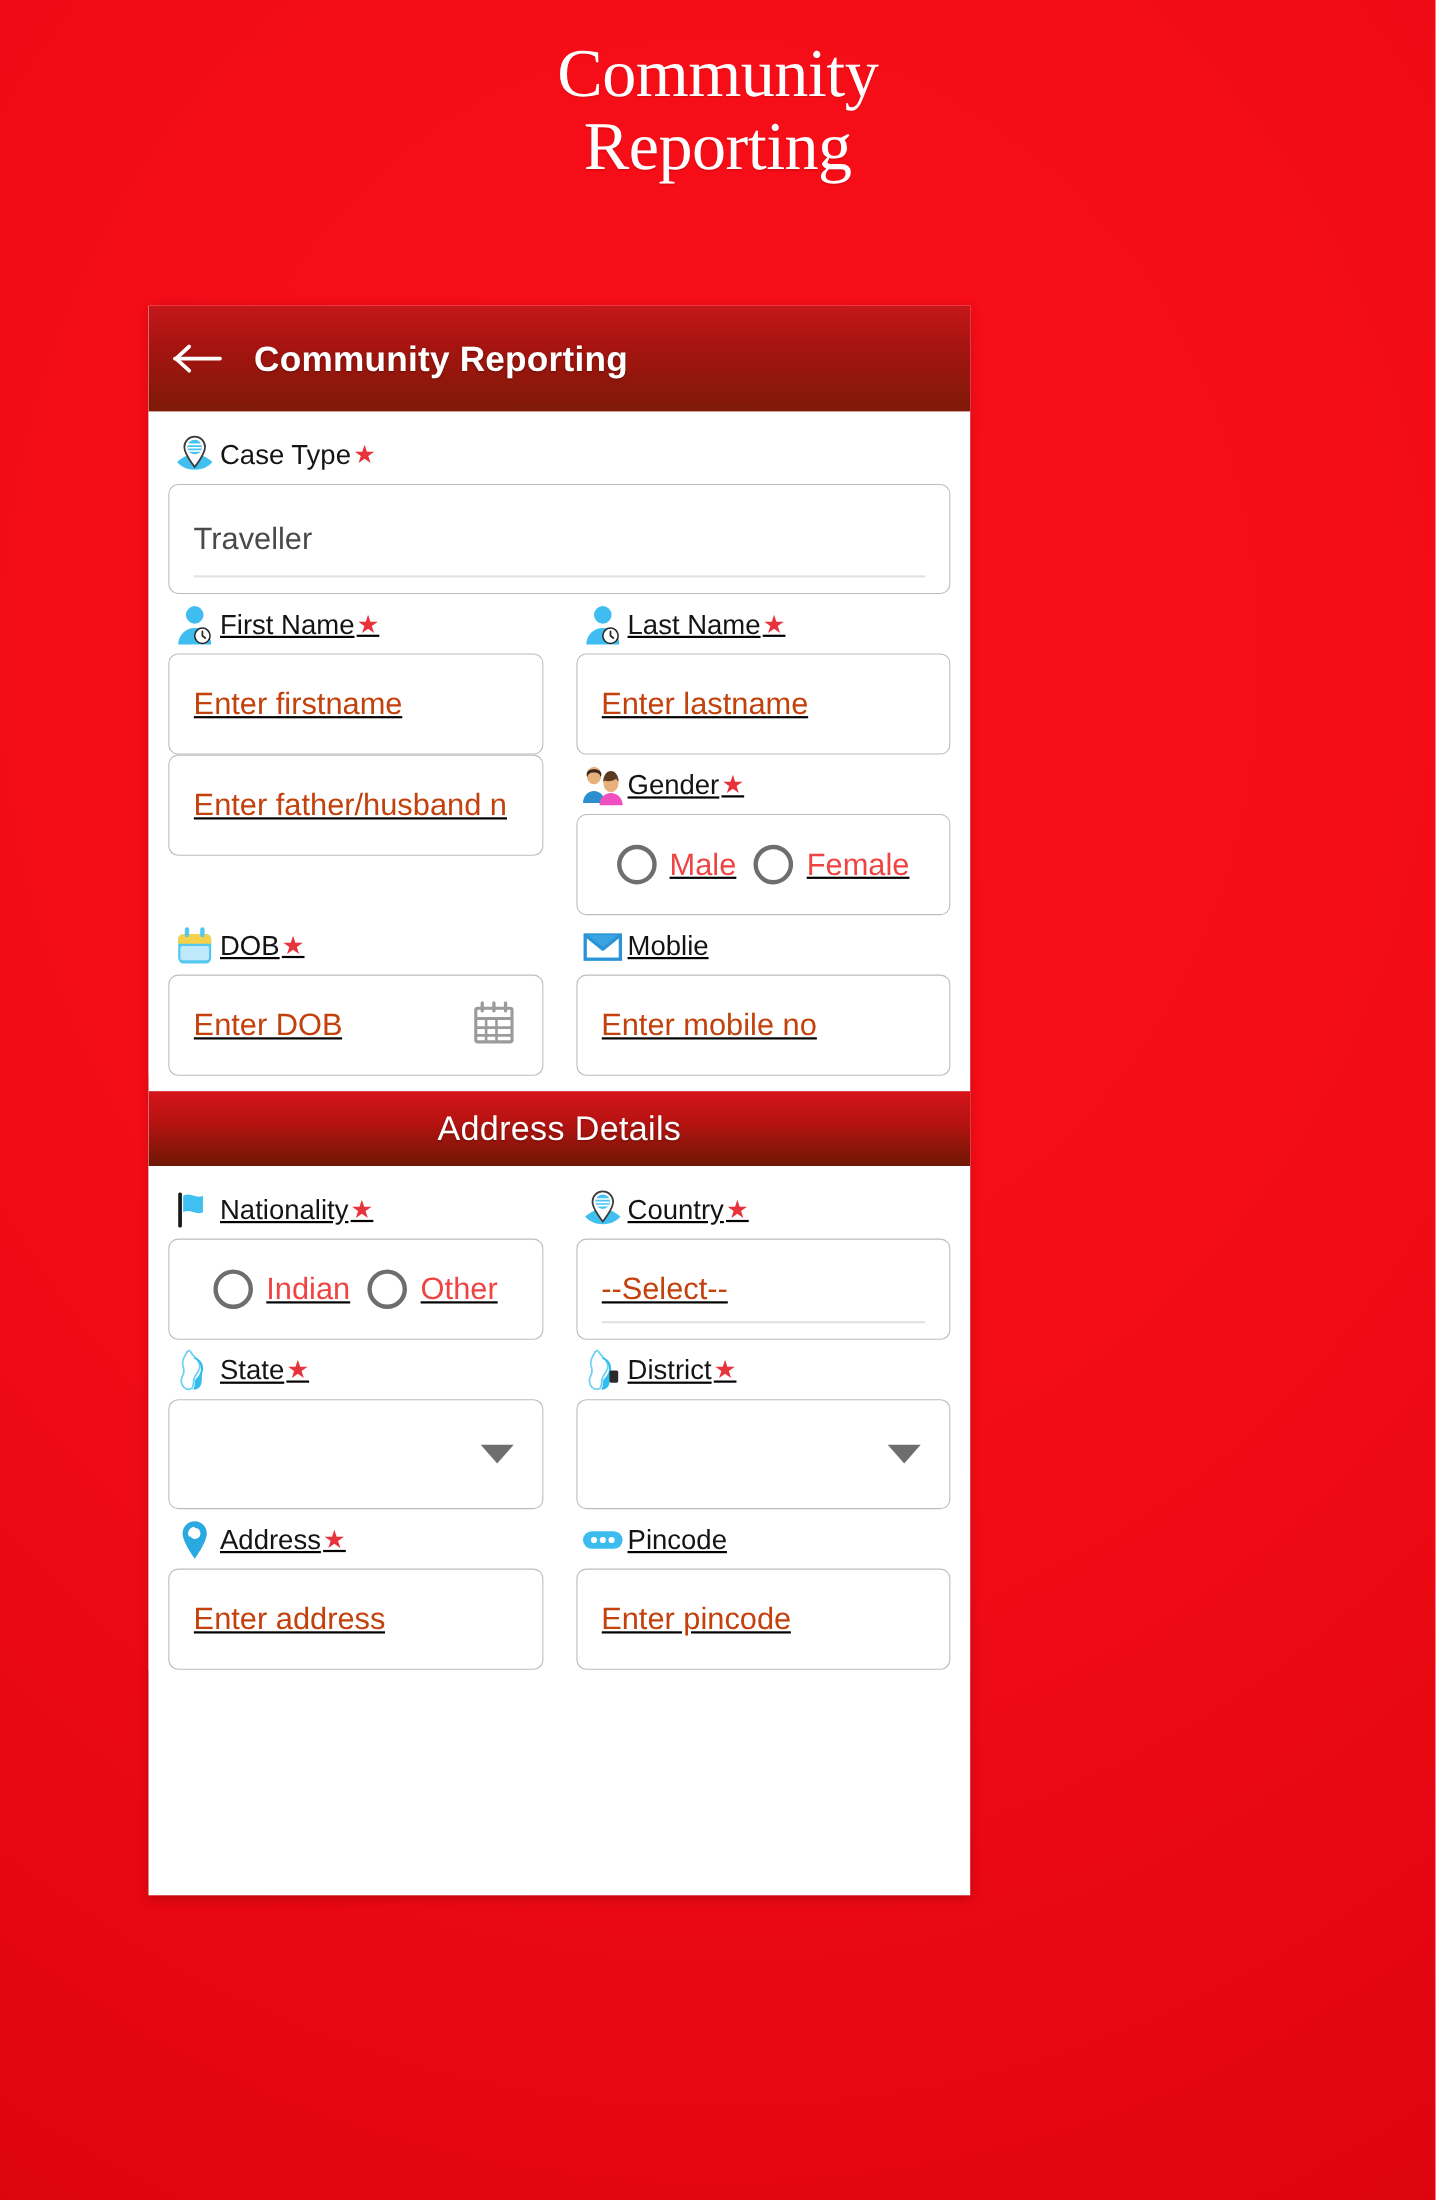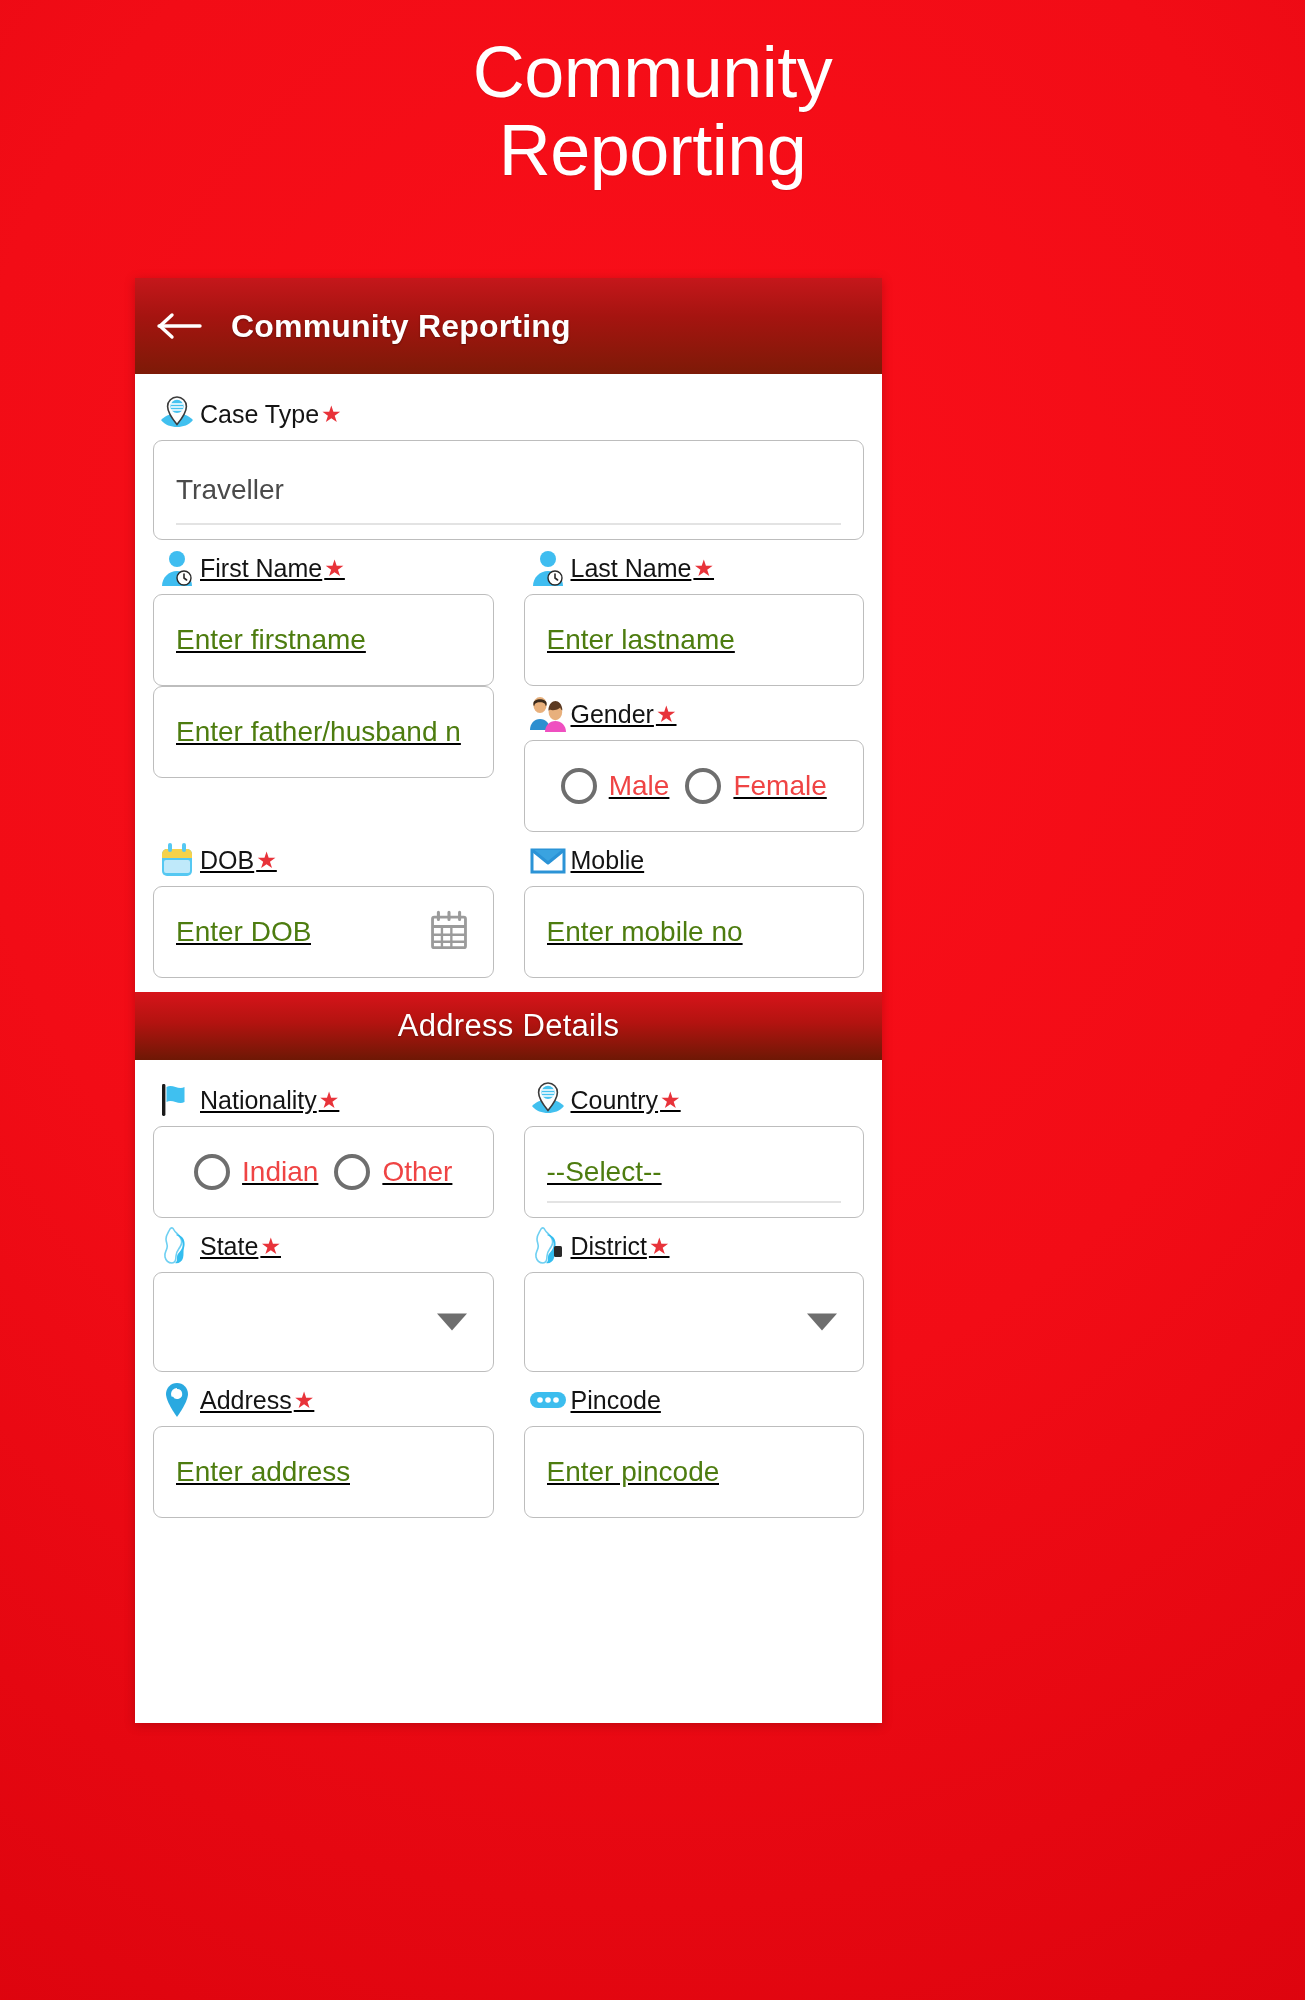--- a/index.html
+++ b/index.html
@@ -8,22 +8,22 @@
     font-family:"Liberation Sans",sans-serif;
     background:
       radial-gradient(ellipse 120% 90% at 50% 30%, #fb0f1a 0%, #f20c16 45%, #d8020c 100%);
   }
   .page{position:relative;width:1305px;height:2000px;}
 
   
   .poster-title{
     position:absolute;top:34px;left:0;width:1305px;
     text-align:center;color:#ffffff;
-    font-family:Liberation Sans, sans-serif;
-    font-weight:300;font-size:72px;line-height:1.08;
+    font-family:Liberation Serif, serif;
+    font-weight:300;font-size:62px;line-height:1.08;
     letter-spacing:-0.5px;
     text-shadow:0 1px 1px rgba(120,0,0,.18);
   }
   .poster-title span{display:block;}
 
   
   .app-card{
     position:absolute;left:135px;top:278px;width:747px;height:1445px;
     background:#ffffff;
     box-shadow:0 2px 10px rgba(90,0,0,.30);
@@ -62,21 +62,21 @@
   .ico{width:40px;height:40px;flex:0 0 40px;display:block;margin-right:2px;}
 
   
   .box{
     border:1.6px solid #bdbdbd;border-radius:9px;background:#fff;
     height:92px;box-sizing:border-box;
     display:flex;align-items:center;padding:0 22px;
     position:relative;
   }
   .box.tall{height:100px;}
-  .ph{color:#4d7c0f;font-size:28px;white-space:nowrap;overflow:hidden;}
+  .ph{color:#c2410c;font-size:28px;white-space:nowrap;overflow:hidden;}
   .val{color:#4a4a4a;font-size:28px;}
 
   .underline{
     position:absolute;left:22px;right:22px;bottom:14px;height:2px;background:#e3e3e3;
   }
 
   .cal-ico{position:absolute;right:24px;top:50%;transform:translateY(-50%);}
   .caret{
     position:absolute;right:26px;top:50%;transform:translateY(-50%);
     width:0;height:0;border-left:15px solid transparent;border-right:15px solid transparent;

